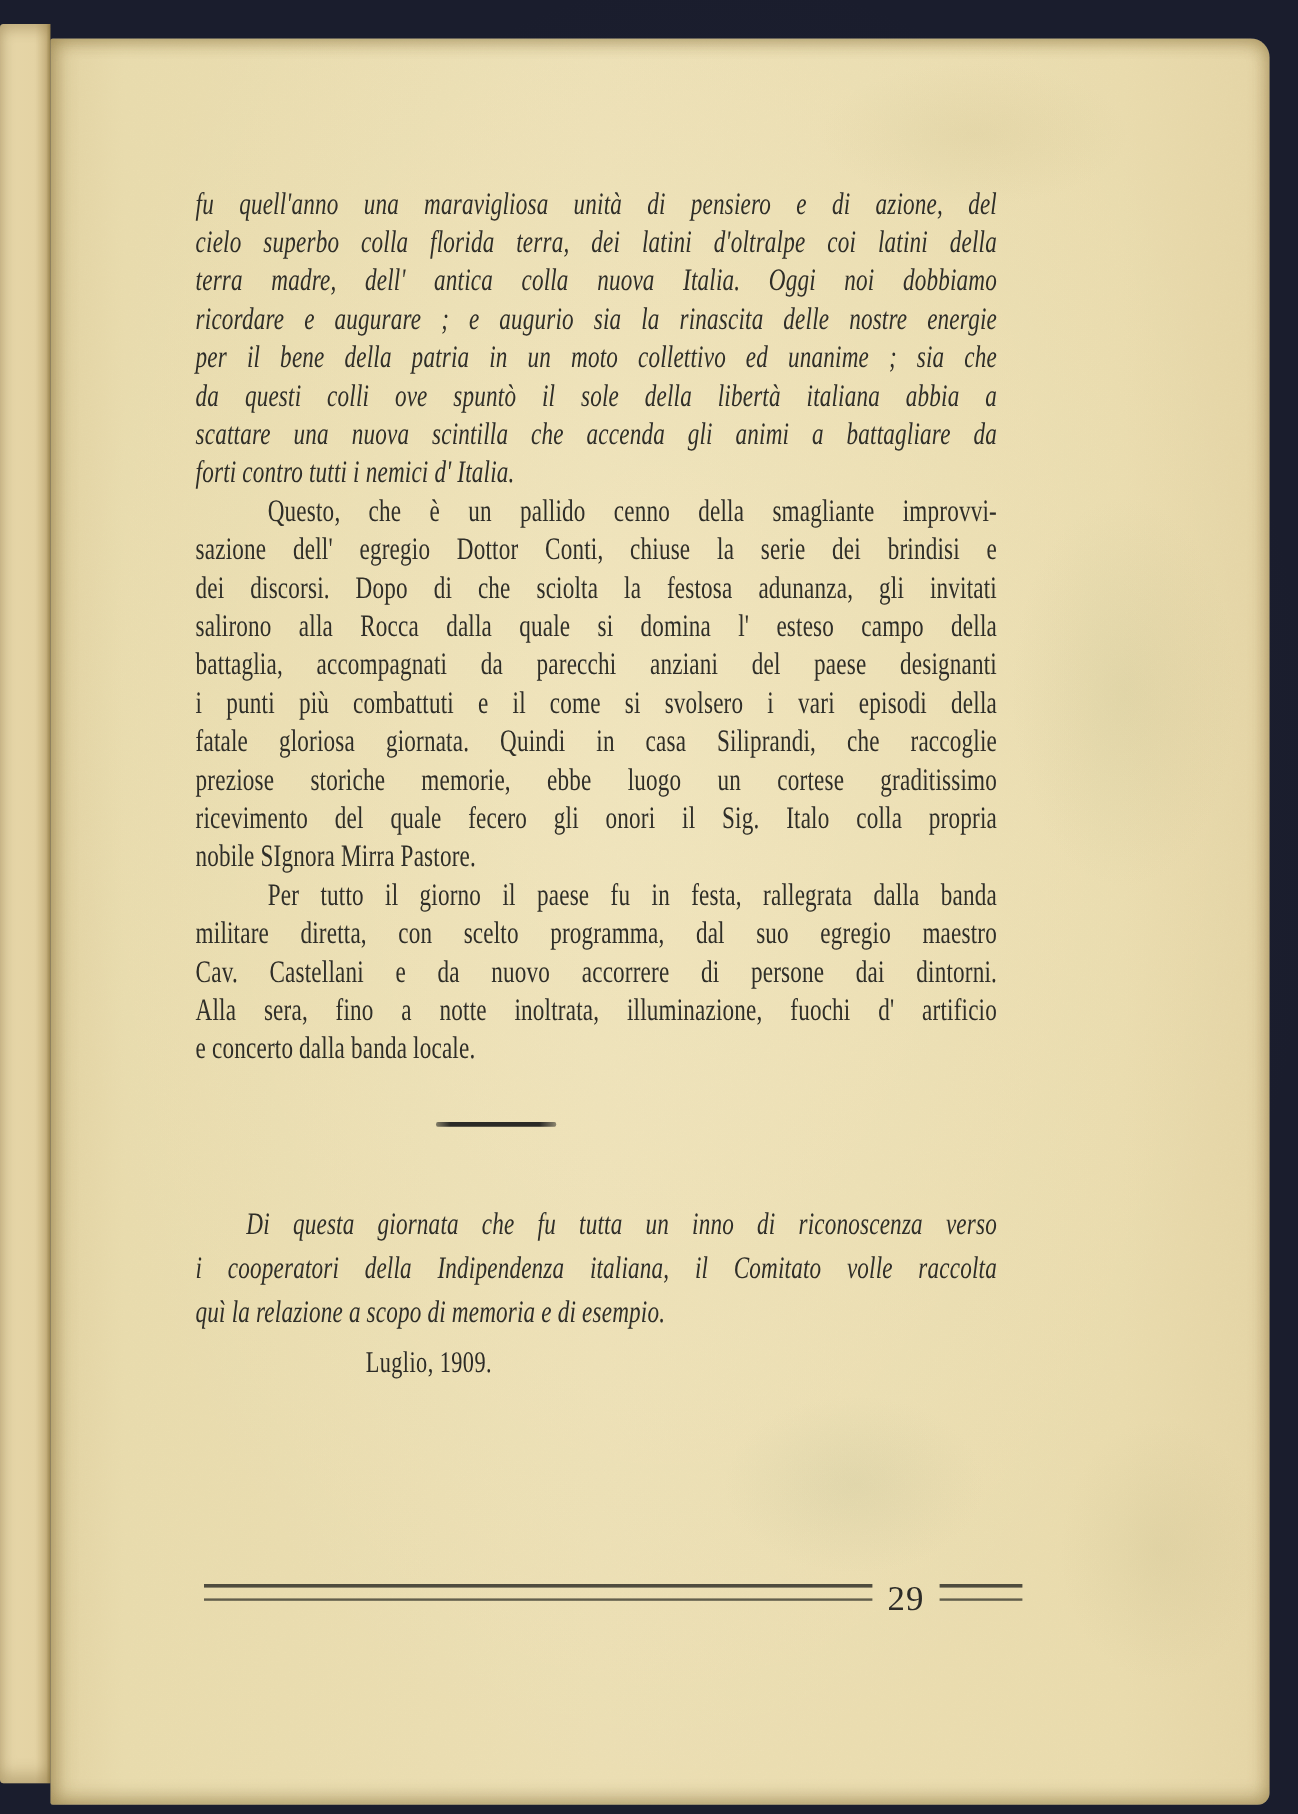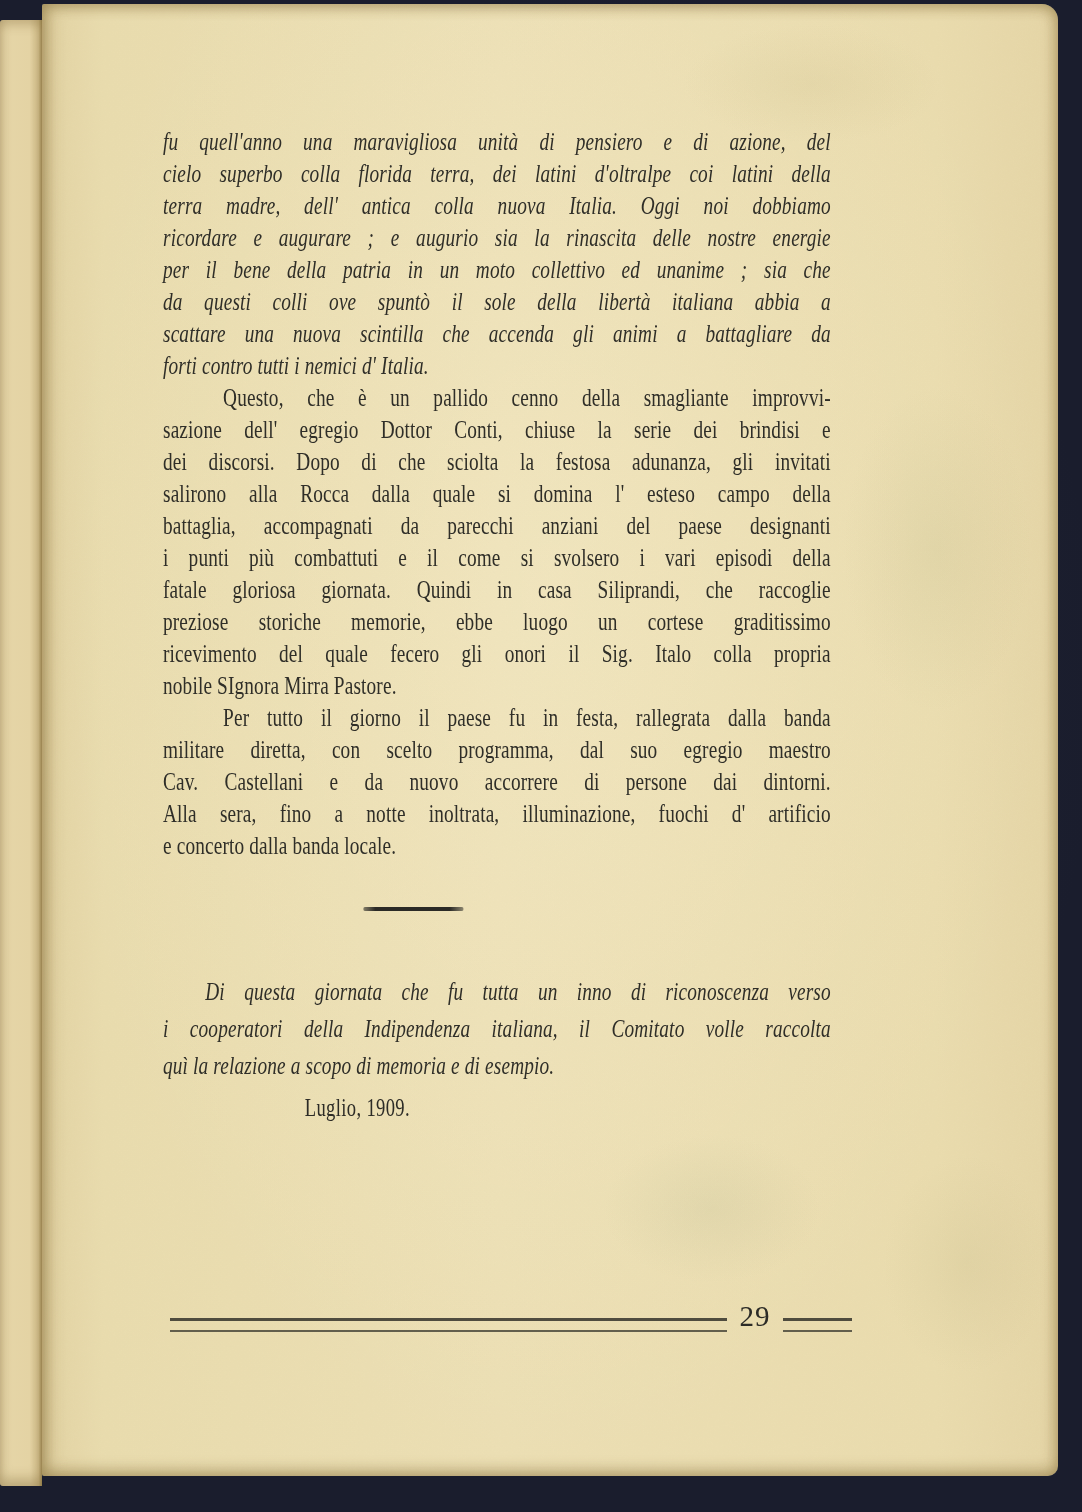--- a/index.html
+++ b/index.html
@@ -17,21 +17,21 @@
   }
   
   .underpage{
     position:absolute;left:0;top:20px;width:42px;height:1466px;
     background:linear-gradient(90deg,#e6d6a8 0%,#e4d3a4 70%,#d3bf8c 92%,#a9955f 100%);
     box-shadow:inset 0 6px 10px rgba(110,85,35,.25), inset 0 -8px 12px rgba(110,85,35,.3);
     border-radius:3px 0 0 3px;
   }
   
   .page{
-    position:absolute;left:42px;top:4px;width:1016px;height:1472px;
+    position:absolute;left:42px;top:32px;width:1016px;height:1472px;
     background:
       radial-gradient(ellipse at 50% 40%, rgba(255,248,220,.25), rgba(0,0,0,0) 70%),
       linear-gradient(90deg,#e2d2a2 0%,#e9dcae 6%,#ecdfb4 45%,#eadcae 88%,#e5d5a6 100%),
       #e9dcae;
     border-radius:2px 16px 10px 2px;
     box-shadow:
       inset 7px 0 16px rgba(120,95,40,.30),
       inset 0 5px 12px rgba(120,95,40,.20),
       inset -5px 0 14px rgba(120,95,40,.18),
       inset 0 -7px 14px rgba(120,95,40,.22);
@@ -69,21 +69,21 @@
 
   .dateline{
     margin-top:10px;margin-left:191px; 
     font-size:25px;letter-spacing:.5px;color:#2c2b26;
     text-align:left;
   }
 
   
   .footer{
     position:absolute;left:128px;top:1288px;height:40px;width:760px;
-    display:flex;align-items:flex-end;color:#2c2b27;
+    display:flex;align-items:flex-start;color:#2c2b27;
   }
   .rule{height:9px;border-top:3px solid rgba(46,45,38,.82);border-bottom:2px solid rgba(46,45,38,.72);}
   .rule.long{width:557px;}
   .rule.short{width:69px;}
   .page-number{
     width:56px;text-align:center;font-size:29px;line-height:1;
     transform:translateY(-1px);letter-spacing:1px;
   }
 </style>
 </head>

